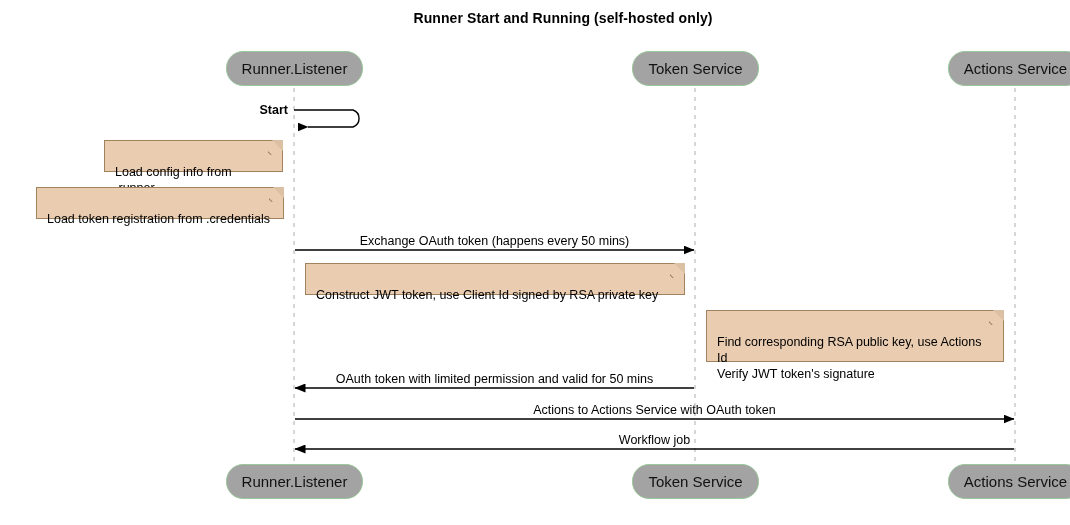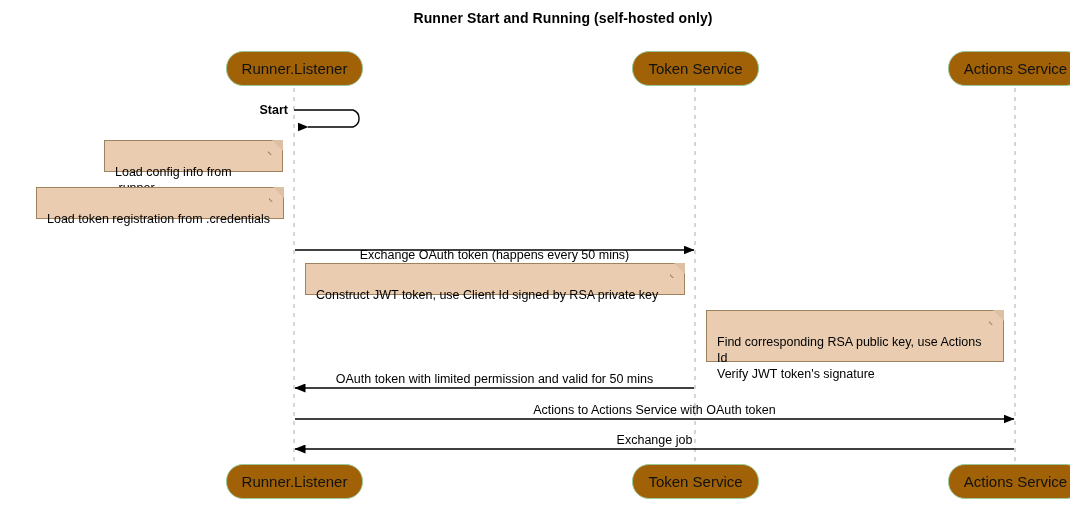--- a/index.html
+++ b/index.html
@@ -39,21 +39,21 @@
     font-weight: bold;
     color: #000;
     letter-spacing: 0.1px;
   }
 
   
   .participant {
     position: absolute;
     box-sizing: border-box;
     height: 35px;
-    background: #a16207;
+    background: #a3a3a3;
     border: 1px solid #9AC89A;
     border-radius: 17px;
     display: flex;
     align-items: center;
     justify-content: center;
     font-size: 15px;
     color: #111111;
     white-space: nowrap;
   }
 
@@ -161,27 +161,27 @@
   </div>
   <div class="participant" style="left:604px; top:464px; width:127px;">
     <span>Token Service</span>
   </div>
   <div class="participant" style="left:920px; top:464px; width:135px;">
     <span>Actions Service</span>
   </div>
 
   <div class="msg-label left-of" style="left:170px; top:103px; width:90px;font-weight:bold;">Start</div>
 
-  <div class="msg-label" style="left:267px; top:248px; width:399px;">Exchange OAuth token (happens every 50 mins)</div>
+  <div class="msg-label" style="left:267px; top:234px; width:399px;">Exchange OAuth token (happens every 50 mins)</div>
 
   <div class="msg-label" style="left:267px; top:372px; width:399px;">OAuth token with limited permission and valid for 50 mins</div>
 
   <div class="msg-label" style="left:267px; top:403px; width:719px;">Actions to Actions Service with OAuth token</div>
 
-  <div class="msg-label" style="left:267px; top:433px; width:719px;">Exchange job</div>
+  <div class="msg-label" style="left:267px; top:433px; width:719px;">Workflow job</div>
 
   <div class="note" style="left:76px; top:140px; width:179px; height:32px;">
     <span>Load config info from .runner</span>
     <span class="fold"></span>
     <span class="fold-edge"></span>
   </div>
 
   <div class="note" style="left:277px; top:263px; width:380px; height:32px;">
     <span>Construct JWT token, use Client Id signed by RSA private key</span>
     <span class="fold"></span>

